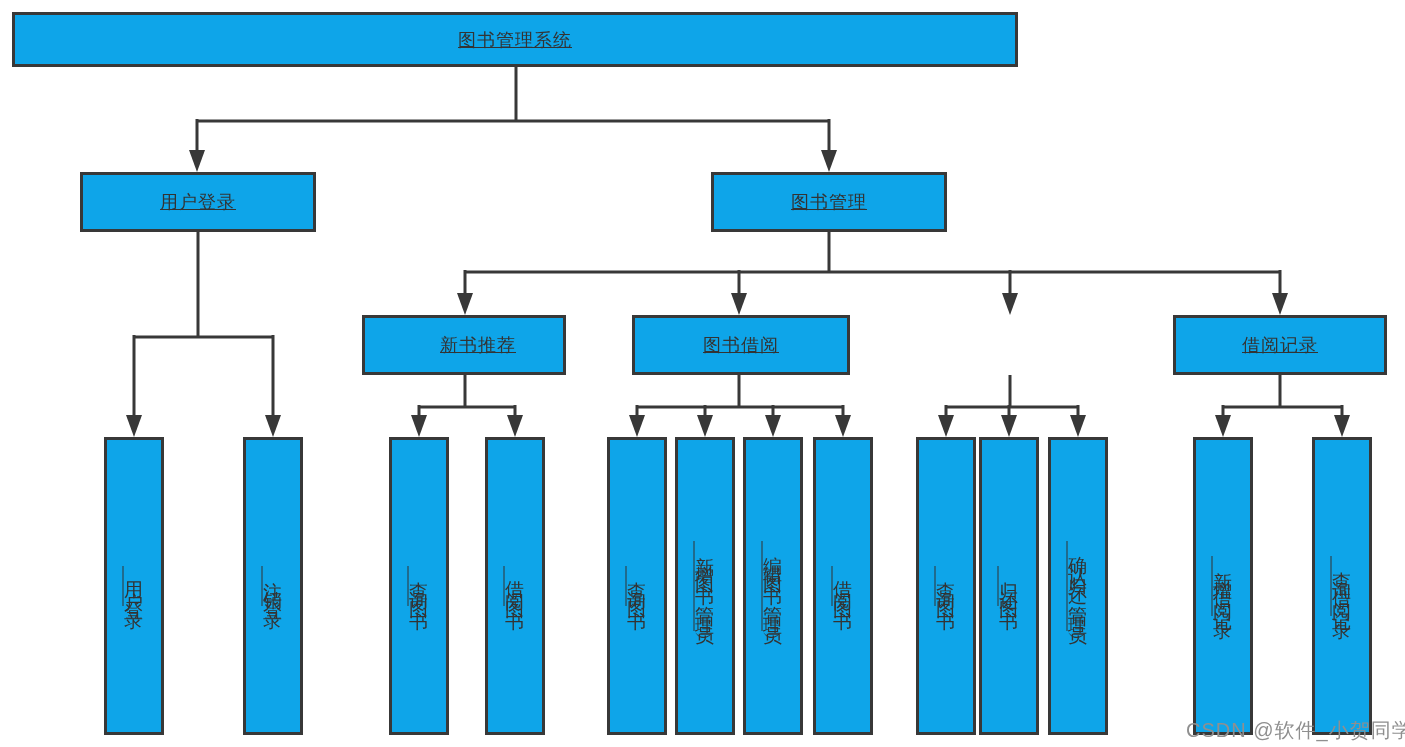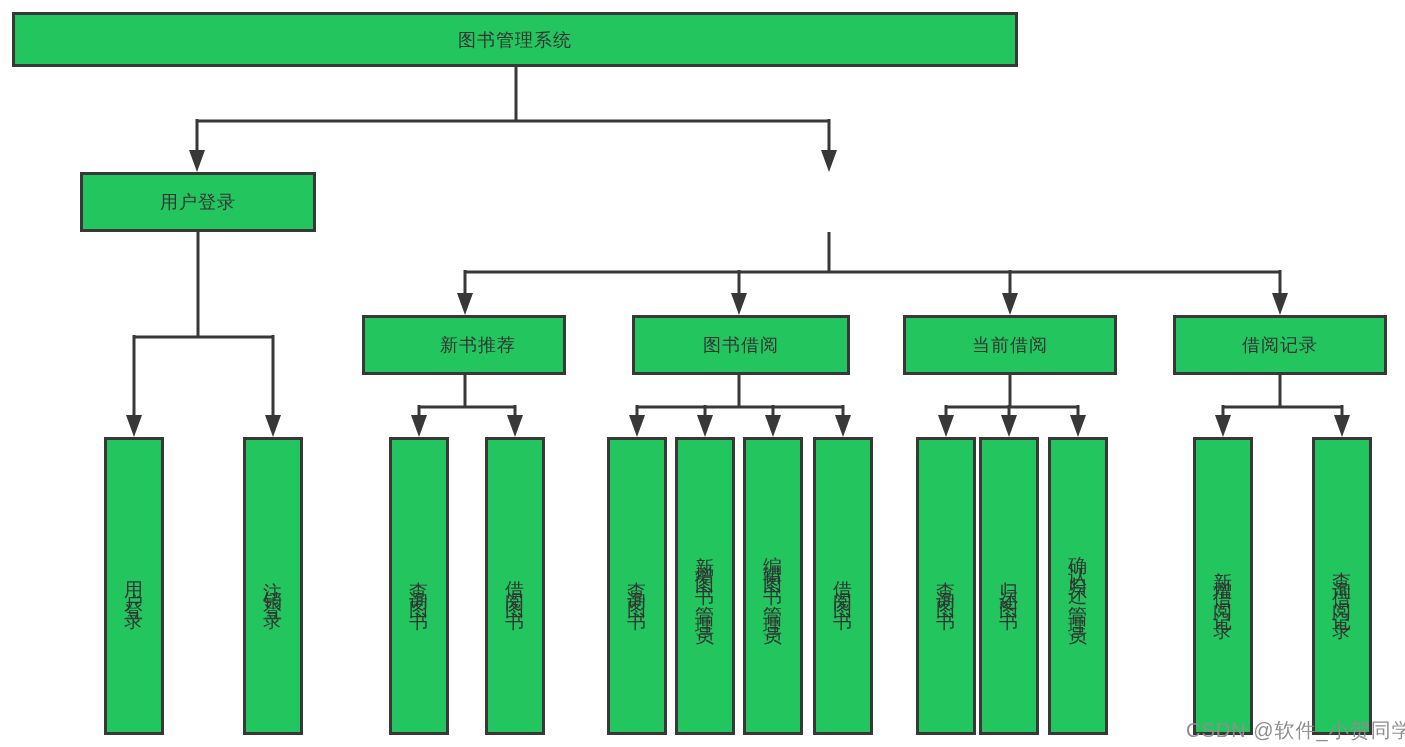--- a/index.html
+++ b/index.html
@@ -8,25 +8,26 @@
     --wm:#8f8f8f;
   }
   html,body{margin:0;padding:0;background:#ffffff;}
   body{font-family:"Liberation Sans","DejaVu Sans",sans-serif;color:var(--text);}
   .canvas{position:relative;width:1405px;height:747px;background:#ffffff;overflow:hidden;}
   .edges{position:absolute;left:0;top:0;width:1405px;height:747px;}
   .box{
     position:absolute;
     box-sizing:border-box;
     border:3px solid var(--line);
-    background:#22c55e;
+    background:#0ea5e9;
     display:flex;
     align-items:center;
     justify-content:center;
     color:var(--text);
+    text-decoration:underline;
   }
   .hbox{font-size:18px;letter-spacing:1px;}
   .root{left:12px;top:12px;width:1006px;height:55px;}
   .lvl2{top:172px;height:60px;}
   .lvl3{top:315px;height:60px;}
   .leaf{top:437px;width:60px;height:298px;}
   .vtext{
     writing-mode:vertical-rl;
     text-orientation:mixed;
     font-size:19px;
@@ -89,24 +90,24 @@
     <g>
       <path d="M1280 375 V407 M1223 407 H1342 M1223 405 V417 M1342 405 V417"></path>
       <polygon fill="#383838" stroke="none" points="1215,415 1231,415 1223,437"></polygon>
       <polygon fill="#383838" stroke="none" points="1334,415 1350,415 1342,437"></polygon>
     </g>
   </svg>
 
   <div class="box root hbox">图书管理系统</div>
 
   <div class="box lvl2 hbox" style="left:80px;width:236px;">用户登录</div>
+  <div class="box lvl2 hbox" style="left:711px;width:236px;">图书管理</div>
 
   <div class="box lvl3 hbox" style="left:362px;width:204px;padding-left:28px;">新书推荐</div>
   <div class="box lvl3 hbox" style="left:632px;width:218px;">图书借阅</div>
-  <div class="box lvl3 hbox" style="left:903px;width:214px;">当前借阅</div>
   <div class="box lvl3 hbox" style="left:1173px;width:214px;">借阅记录</div>
 
   <div class="box leaf" style="left:104px;">
     <span class="vtext">用户登录</span>
   </div>
   <div class="box leaf" style="left:243px;">
     <span class="vtext">注销登录</span>
   </div>
 
   <div class="box leaf" style="left:389px;">

